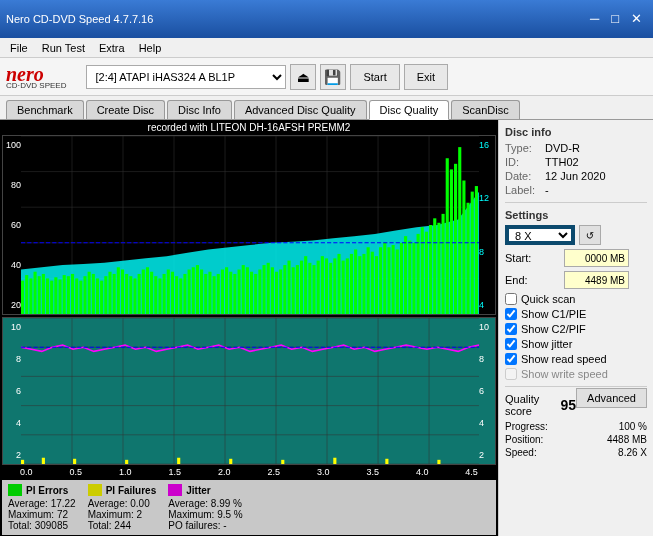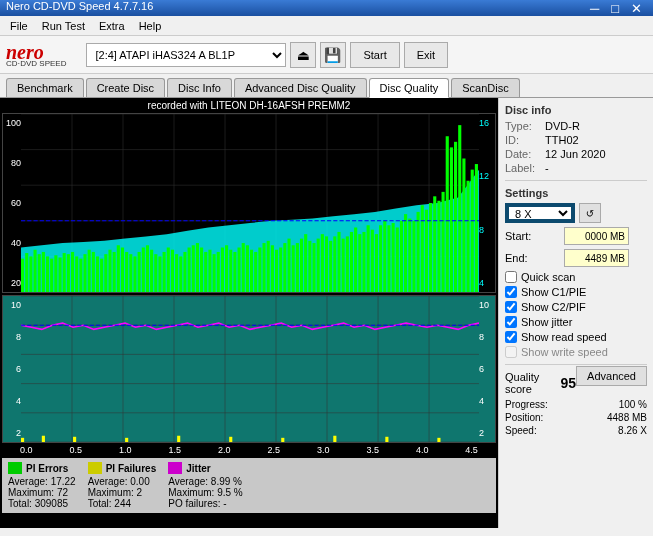--- a/index.html
+++ b/index.html
@@ -1,19 +1,19 @@
 <!DOCTYPE html>
 <html><head>
   <meta charset="utf-8">
   <style>
     * { margin: 0; padding: 0; box-sizing: border-box; }
     body { width: 653px; height: 536px; background: #f0f0f0; font-family: 'Segoe UI', Tahoma, Arial, sans-serif; font-size: 11px; overflow: hidden; }
 
     
-    .title-bar { background: linear-gradient(to bottom, #3a7bd5, #1a4fa0); color: white; height: 16px; display: flex; align-items: flex-start; justify-content: space-between; padding: 0 6px; }
+    .title-bar { background: linear-gradient(to bottom, #3a7bd5, #1a4fa0); color: white; height: 38px; display: flex; align-items: center; justify-content: space-between; padding: 0 6px; }
     .title-bar-controls { display: flex; gap: 2px; }
     .title-bar-btn { background: none; border: none; color: white; font-size: 13px; cursor: pointer; padding: 0 5px; line-height: 18px; }
 
     
     .menu-bar { background: #f0f0f0; border-bottom: 1px solid #ccc; height: 20px; display: flex; align-items: center; padding: 0 4px; gap: 2px; }
     .menu-item { padding: 2px 6px; font-size: 11px; cursor: pointer; }
 
     
     .toolbar { background: #f5f5f5; border-bottom: 1px solid #ccc; height: 38px; display: flex; align-items: center; padding: 3px 6px; gap: 4px; }
     .drive-select { height: 24px; border: 1px solid #aaa; background: white; font-size: 11px; padding: 0 4px; width: 200px; }

